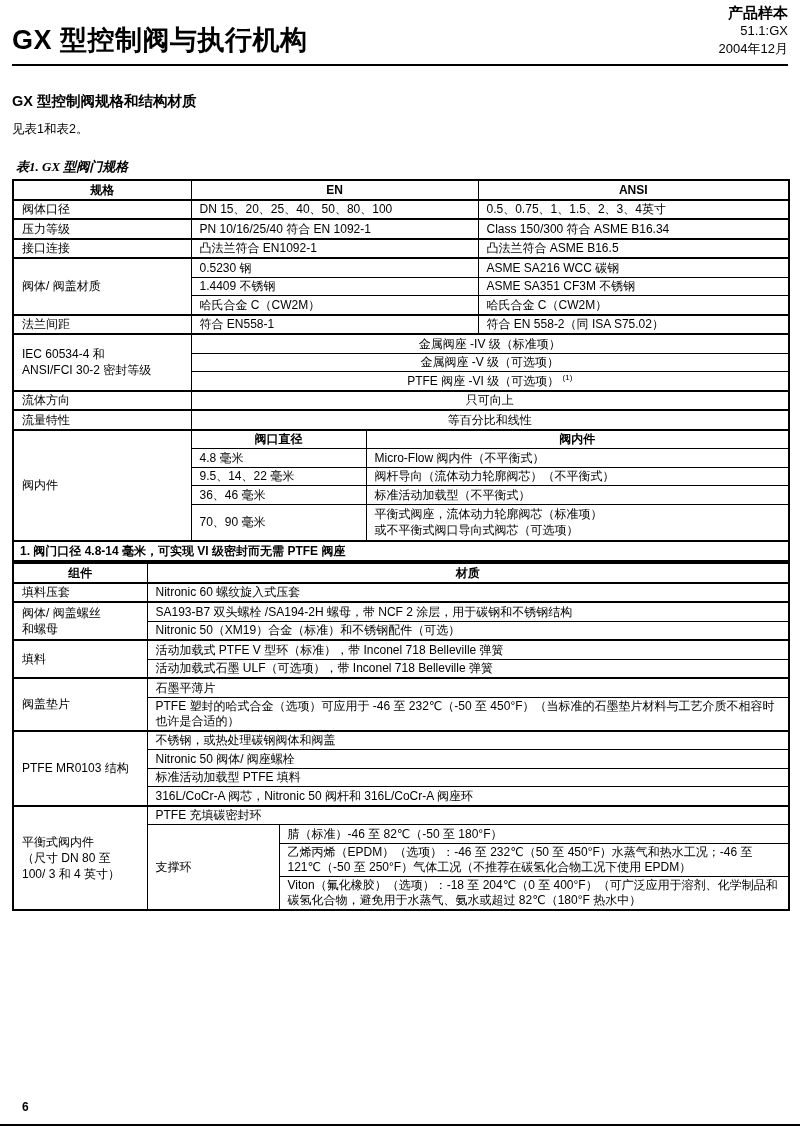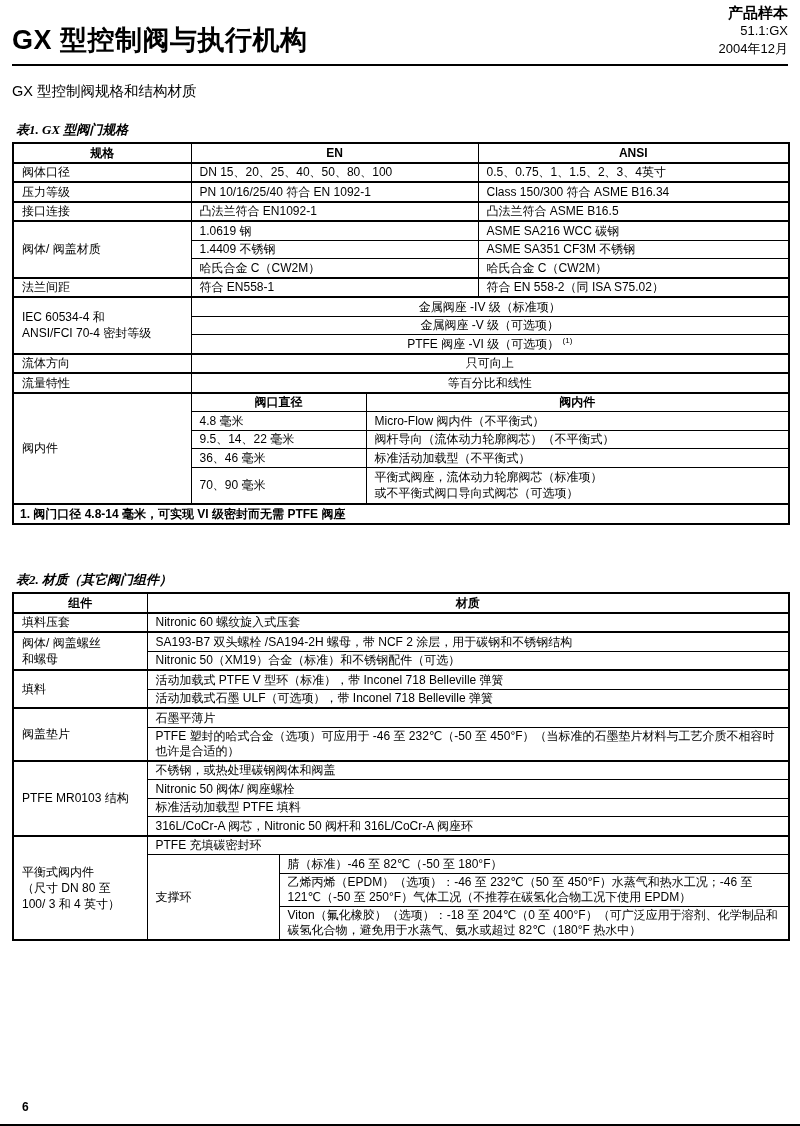--- a/index.html
+++ b/index.html
@@ -9,21 +9,21 @@
   }
   .content{padding:0 12px;}
   
   .hdr{position:relative;height:64px;border-bottom:2px solid #000;}
   .hdr-title{
     position:absolute;left:0;bottom:6px;font-size:27px;font-weight:bold;letter-spacing:0.5px;
   }
   .hdr-right{position:absolute;right:0;top:4px;text-align:right;line-height:18px;font-size:13px;}
   .hdr-right .doc-type{font-size:15px;font-weight:bold;}
   
-  .sec-heading{margin-top:16px;font-size:14.5px;font-weight:normal;}
+  .sec-heading{margin-top:26px;font-size:14.5px;font-weight:bold;}
   .intro{margin-top:10px;font-size:12.5px;}
   
   .tbl-caption{
     font-family:"Liberation Serif","DejaVu Serif",serif;
     font-style:italic;font-weight:bold;font-size:13px;margin:0 0 3px 4px;
   }
   .cap1{margin-top:20px;}
   .cap2{margin-top:46px;}
   
   table{border-collapse:collapse;table-layout:fixed;width:776px;border:2px solid #000;}
@@ -50,20 +50,21 @@
     <div class="hdr">
       <div class="hdr-title">GX 型控制阀与执行机构</div>
       <div class="hdr-right">
         <div class="doc-type">产品样本</div>
         <div>51.1:GX</div>
         <div>2004年12月</div>
       </div>
     </div>
 
     <div class="sec-heading">GX 型控制阀规格和结构材质</div>
+    <div class="intro">见表1和表2。</div>
 
     <div class="tbl-caption cap1">表1. GX 型阀门规格</div>
     <table>
       <colgroup>
           <col style="width:178px">
           <col style="width:175px">
           <col style="width:112px">
           <col style="width:311px">
         </colgroup>
       <tbody>
@@ -82,40 +83,40 @@
         <td colspan="2">PN 10/16/25/40 符合 EN 1092-1</td>
         <td>Class 150/300 符合 ASME B16.34</td>
       </tr>
       <tr class="grp">
         <td>接口连接</td>
         <td colspan="2">凸法兰符合 EN1092-1</td>
         <td>凸法兰符合 ASME B16.5</td>
       </tr>
       <tr class="grp">
         <td rowspan="3">阀体/ 阀盖材质</td>
-        <td colspan="2">1.0619 钢</td>
+        <td colspan="2">0.5230 钢</td>
         <td>ASME SA216 WCC 碳钢</td>
       </tr>
       <tr>
         <td colspan="2">1.4409 不锈钢</td>
         <td>ASME SA351 CF3M 不锈钢</td>
       </tr>
       <tr>
         <td colspan="2">哈氏合金 C（CW2M）</td>
         <td>哈氏合金 C（CW2M）</td>
       </tr>
       <tr class="grp">
         <td>法兰间距</td>
         <td colspan="2">符合 EN558-1</td>
         <td>符合 EN 558-2（同 ISA S75.02）</td>
       </tr>
       <tr class="grp">
         <td rowspan="3" class="lbl2">
           <div>IEC 60534-4 和</div>
-          <div>ANSI/FCI 70-4 密封等级</div>
+          <div>ANSI/FCI 30-2 密封等级</div>
         </td>
         <td class="c" colspan="3">金属阀座 -IV 级（标准项）</td>
       </tr>
       <tr>
         <td class="c" colspan="3">金属阀座 -V 级（可选项）</td>
       </tr>
       <tr>
         <td class="c" colspan="3"><span>PTFE 阀座 -VI 级（可选项）</span> <sup>(1)</sup></td>
       </tr>
       <tr class="grp">
@@ -149,21 +150,20 @@
           <div>平衡式阀座，流体动力轮廓阀芯（标准项）</div>
           <div>或不平衡式阀口导向式阀芯（可选项）</div>
         </td>
       </tr>
       <tr class="grp">
         <td colspan="4" class="fn">1. 阀门口径 4.8-14 毫米，可实现 VI 级密封而无需 PTFE 阀座</td>
       </tr>
     </tbody>
       </table>
 
-    <div class="tbl-caption cap2">表2. 材质（其它阀门组件）</div>
     <table>
       <colgroup>
           <col style="width:134px">
           <col style="width:132px">
           <col style="width:510px">
         </colgroup>
       <tbody>
           <tr class="grp">
         <td class="c b">组件</td>
         <td class="c b" colspan="2">材质</td>

